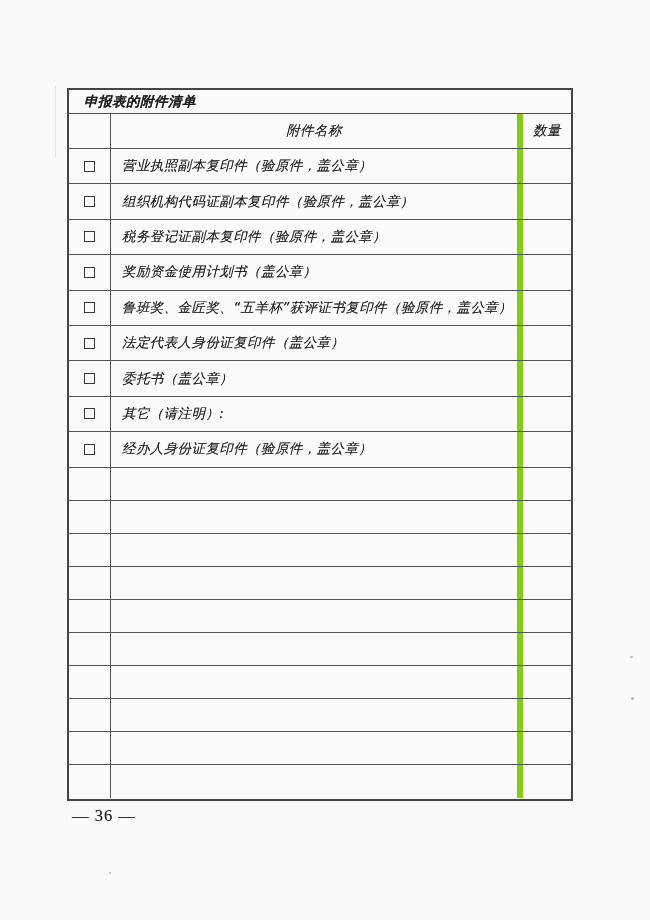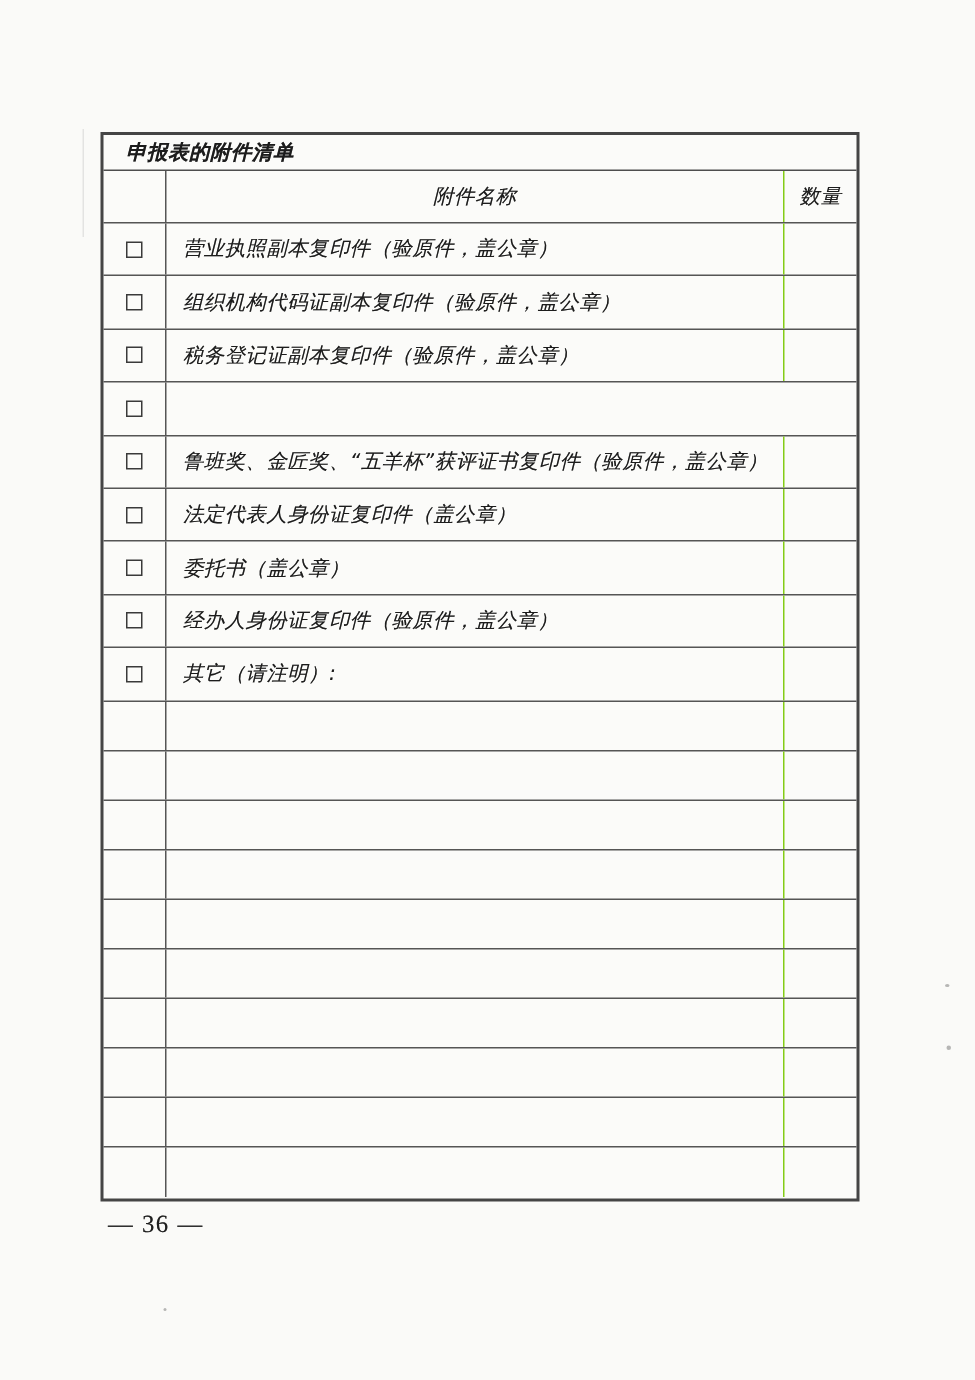--- a/index.html
+++ b/index.html
@@ -60,21 +60,21 @@
     width: 42px;
     flex: 0 0 42px;
     border-right: 1px solid #555;
     display: flex;
     align-items: center;
     justify-content: center;
   }
   .c2 {
     box-sizing: border-box;
     flex: 1 1 auto;
-    border-right: 1px solid #84cc16;
+    border-right: 6px solid #84cc16;
     display: flex;
     align-items: center;
     padding-left: 11px;
     font-size: 13.5px;
     letter-spacing: 0.4px;
     text-shadow: 0 0 0.3px rgba(0,0,0,0.45);
   }
   .c2.center {
     justify-content: center;
     padding-left: 0;
@@ -154,20 +154,21 @@
           <div class="c1">
             <div class="cb"></div>
           </div>
           <div class="c2">税务登记证副本复印件（验原件，盖公章）</div>
           <div class="c3"></div>
         </div>
         <div class="t-row t-content">
           <div class="c1">
             <div class="cb"></div>
           </div>
+          <div class="c2">奖励资金使用计划书（盖公章）</div>
           <div class="c3"></div>
         </div>
         <div class="t-row t-content">
           <div class="c1">
             <div class="cb"></div>
           </div>
           <div class="c2">鲁班奖、金匠奖、“五羊杯”获评证书复印件（验原件，盖公章）</div>
           <div class="c3"></div>
         </div>
         <div class="t-row t-content">
@@ -181,28 +182,28 @@
           <div class="c1">
             <div class="cb"></div>
           </div>
           <div class="c2">委托书（盖公章）</div>
           <div class="c3"></div>
         </div>
         <div class="t-row t-content">
           <div class="c1">
             <div class="cb"></div>
           </div>
+          <div class="c2">其它（请注明）:</div>
+          <div class="c3"></div>
+        </div>
+        <div class="t-row t-content">
+          <div class="c1">
+            <div class="cb"></div>
+          </div>
           <div class="c2">经办人身份证复印件（验原件，盖公章）</div>
-          <div class="c3"></div>
-        </div>
-        <div class="t-row t-content">
-          <div class="c1">
-            <div class="cb"></div>
-          </div>
-          <div class="c2">其它（请注明）:</div>
           <div class="c3"></div>
         </div>
         <div class="t-row t-empty">
           <div class="c1"></div>
           <div class="c2"></div>
           <div class="c3"></div>
         </div>
         <div class="t-row t-empty">
           <div class="c1"></div>
           <div class="c2"></div>

